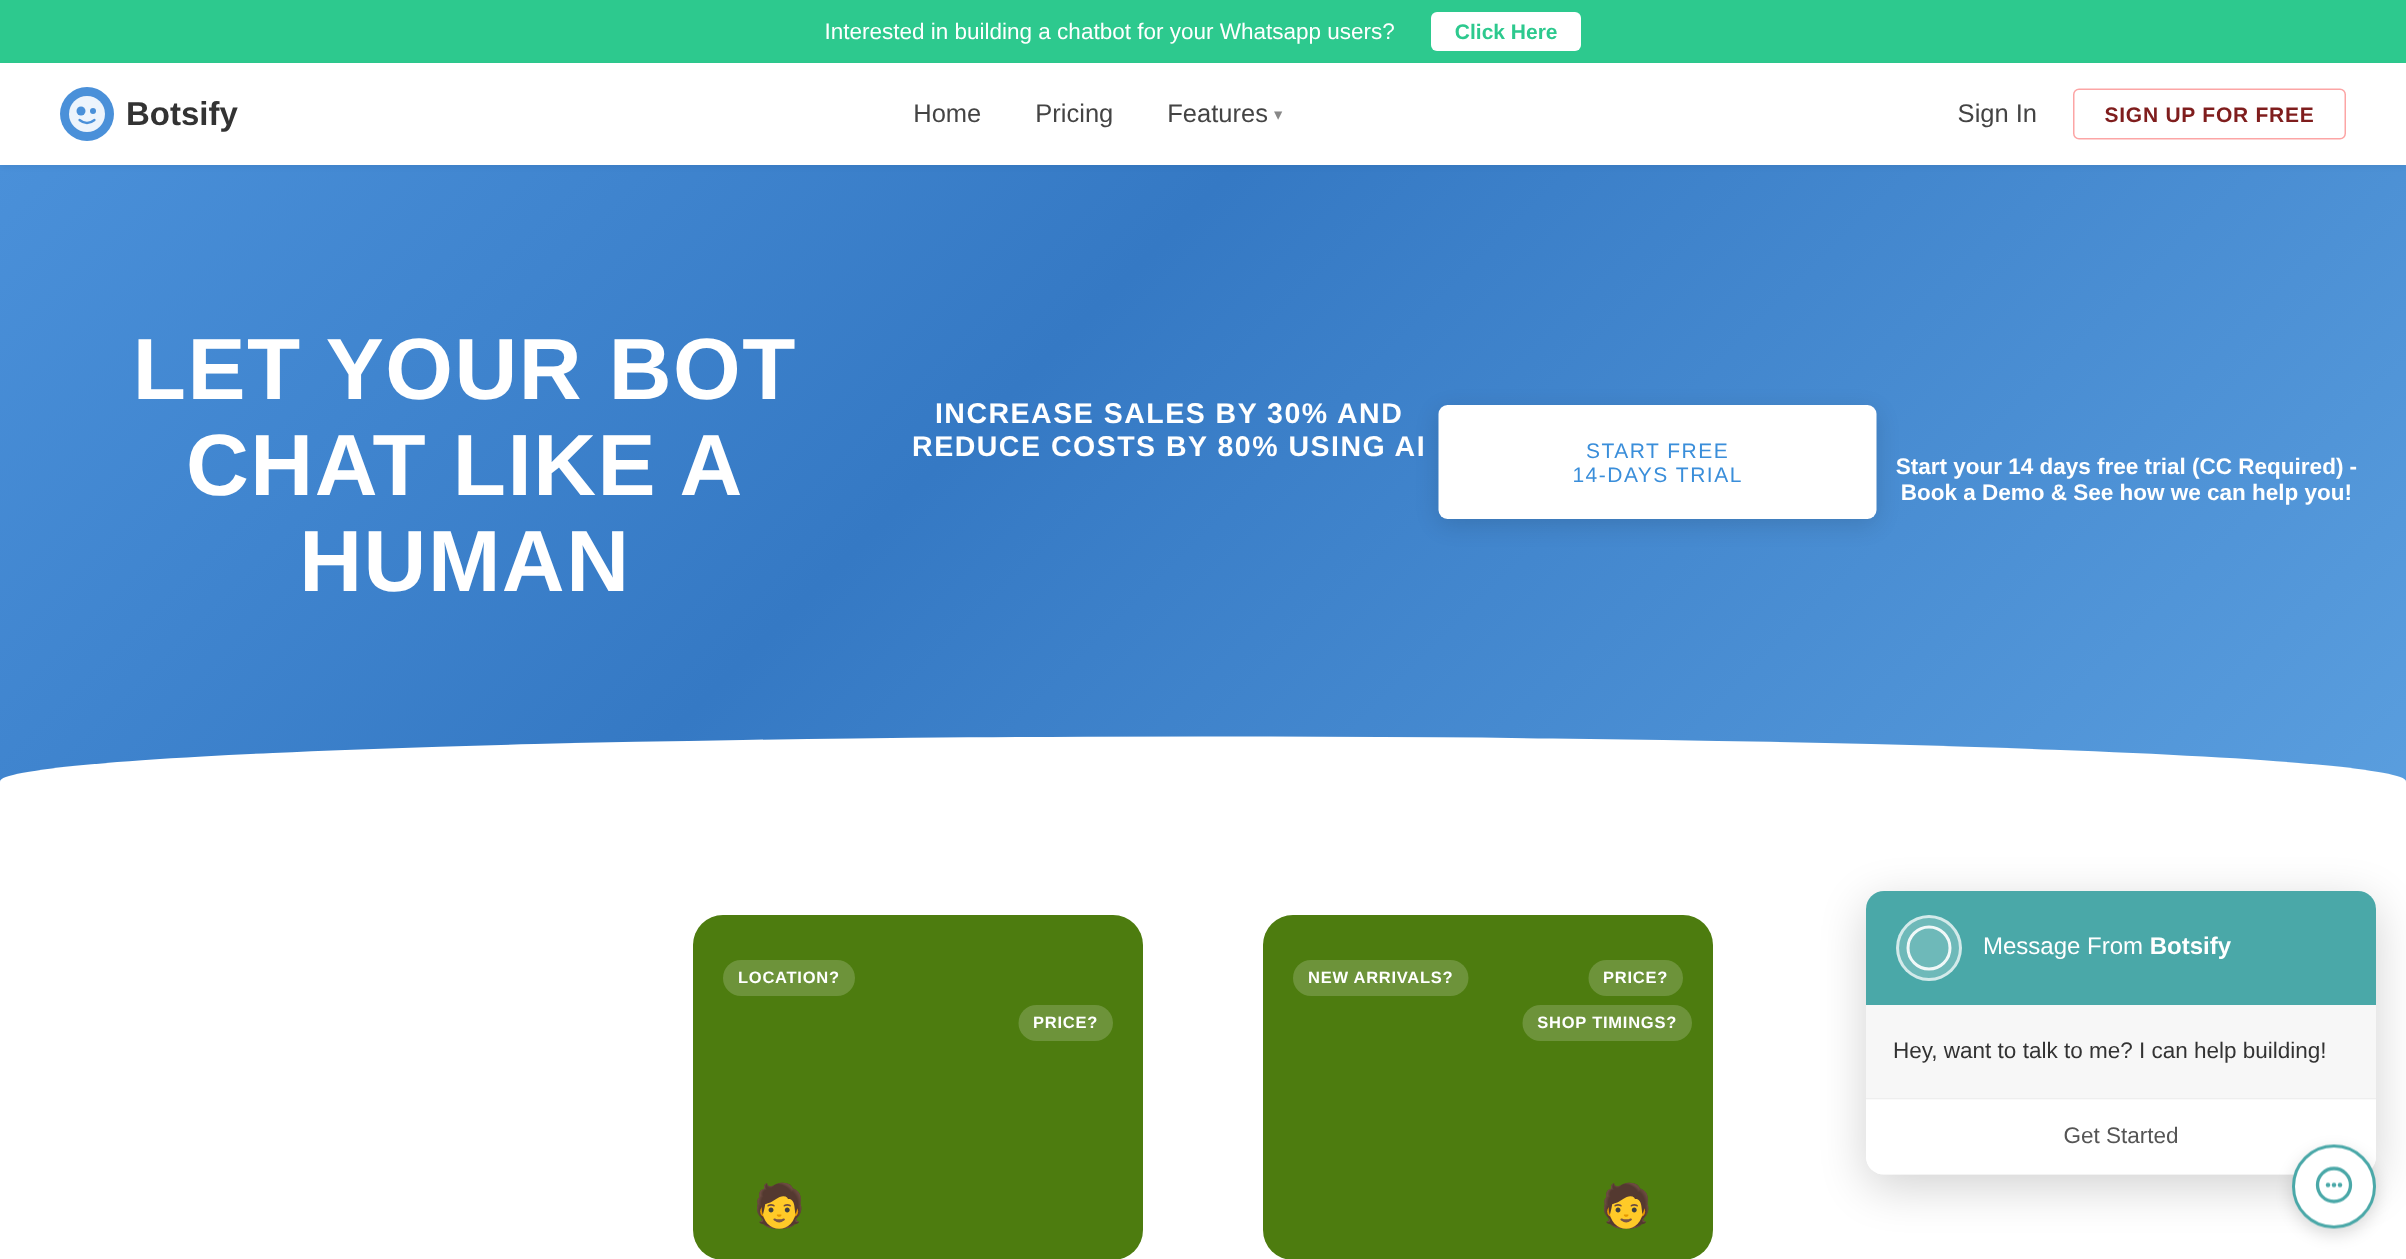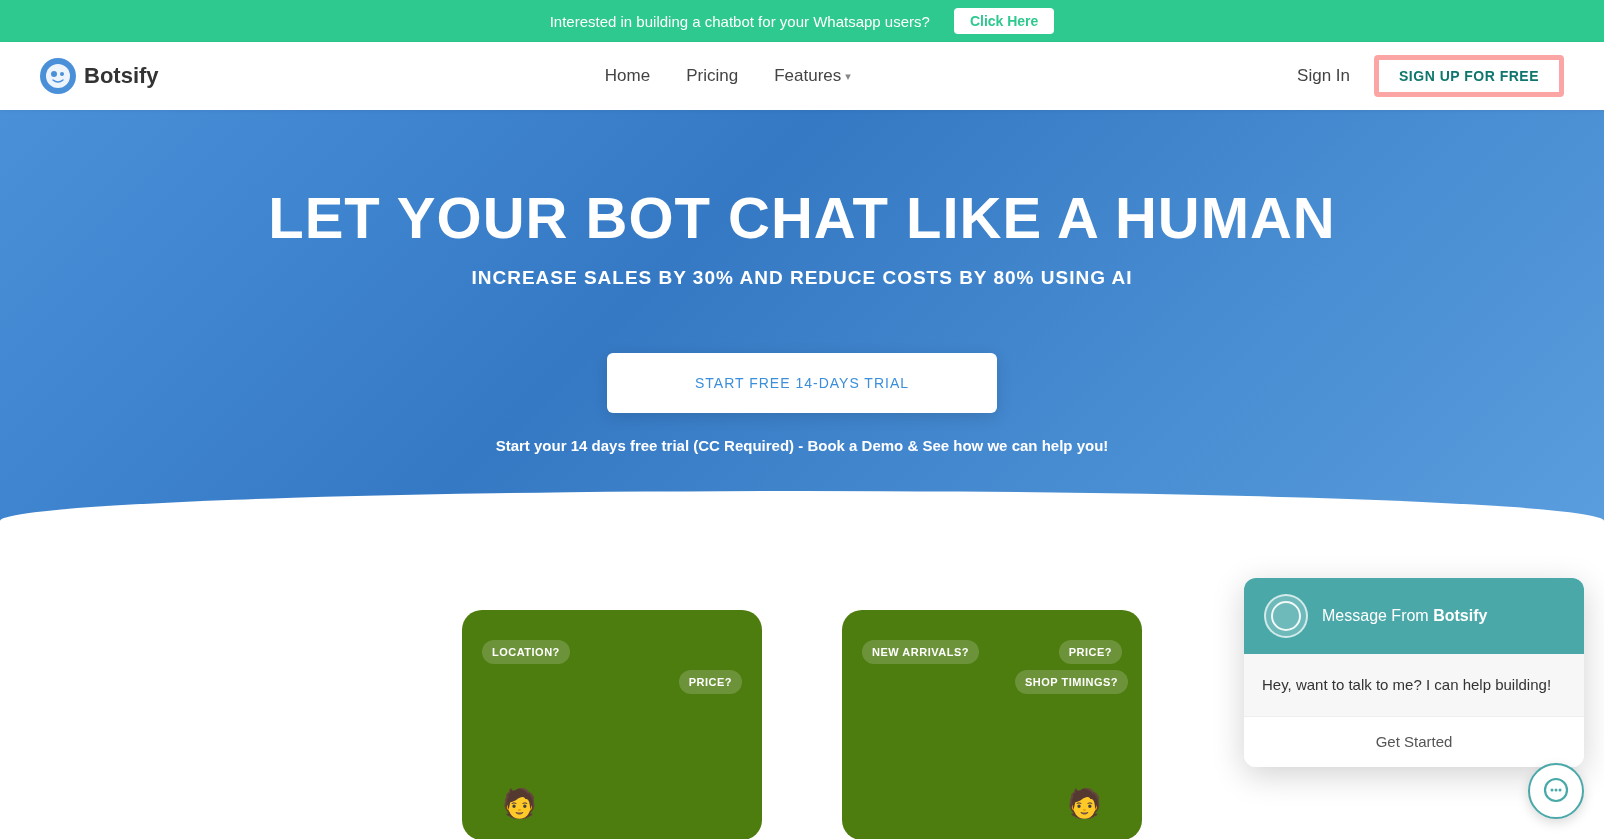--- a/index.html
+++ b/index.html
@@ -84,38 +84,37 @@
       align-items: center;
       gap: 24px;
     }
     .signin-link {
       font-size: 17px;
       color: #444;
       cursor: pointer;
       text-decoration: none;
     }
     .signup-btn {
-      border: 5px solid #fca5a5;
-      color: #0f766e;
+      border: 1px solid #fca5a5;
+      color: #7f1d1d;
       background: white;
       padding: 8px 20px;
       border-radius: 4px;
       font-size: 14px;
       font-weight: 700;
       cursor: pointer;
       letter-spacing: 0.5px;
       text-transform: uppercase;
     }
 
     
     .hero {
       background: linear-gradient(135deg, #4a90d9 0%, #3579c4 40%, #5b9fdf 100%);
       min-height: 460px;
       display: flex;
-      flex-direction: column;
       align-items: center;
       justify-content: center;
       padding: 60px 20px 100px;
       position: relative;
       text-align: center;
     }
     .hero::after {
       content: '';
       position: absolute;
       bottom: -1px;
@@ -169,21 +168,21 @@
       display: flex;
       justify-content: center;
       gap: 80px;
       position: relative;
       z-index: 2;
     }
 
     
     .chat-widget {
       position: fixed;
-      bottom: 72px;
+      bottom: 56px;
       right: 20px;
       width: 340px;
       background: white;
       border-radius: 12px;
       box-shadow: 0 8px 32px rgba(0,0,0,0.18);
       overflow: hidden;
       z-index: 1000;
       margin-top: 36px;
     }
     .chat-header {

